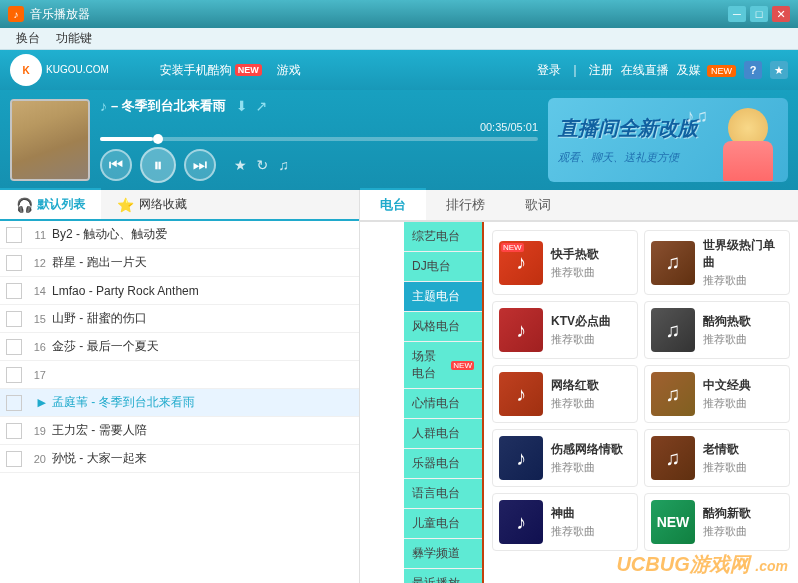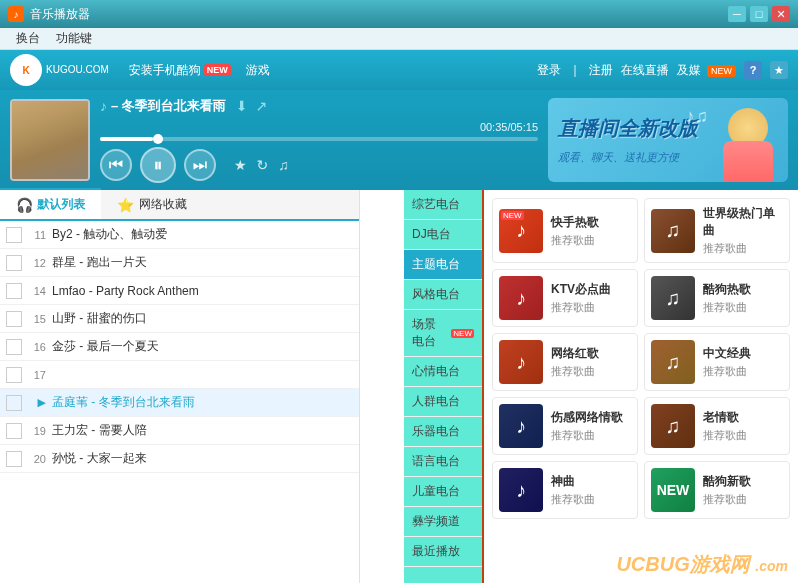--- a/index.html
+++ b/index.html
@@ -37,21 +37,21 @@
     .top-nav {
       background: linear-gradient(to bottom, #20b0d0, #1898b8);
       height: 40px;
       display: flex;
       align-items: center;
       padding: 0 10px;
     }
     .logo-area { display: flex; align-items: center; margin-right: 20px; }
     .logo-circle { width: 32px; height: 32px; background: white; border-radius: 50%; display: flex; align-items: center; justify-content: center; color: #ff6600; font-size: 10px; font-weight: bold; }
     .logo-text { margin-left: 4px; color: white; font-size: 10px; line-height: 1.2; }
-    .nav-links { display: flex; gap: 15px; flex: 1; }
+    .nav-links { display: flex; gap: 15px; flex: 1; margin-left: 31px; }
     .nav-link { color: white; font-size: 12px; cursor: pointer; position: relative; display: flex; align-items: center; gap: 3px; }
     .new-badge { background: #ff4444; color: white; font-size: 9px; padding: 1px 3px; border-radius: 3px; font-weight: bold; }
     .nav-right { display: flex; align-items: center; gap: 8px; color: white; font-size: 12px; }
     .nav-right-link { color: white; cursor: pointer; }
     .online-badge { background: #ff6600; color: white; font-size: 9px; padding: 1px 4px; border-radius: 3px; margin-left: 3px; }
     .help-btn { width: 18px; height: 18px; background: #4488cc; border-radius: 3px; color: white; display: flex; align-items: center; justify-content: center; font-size: 11px; font-weight: bold; cursor: pointer; }
     .skin-btn { width: 18px; height: 18px; background: #44aacc; border-radius: 3px; color: white; display: flex; align-items: center; justify-content: center; font-size: 11px; cursor: pointer; }
 
     
     .player-area {
@@ -177,21 +177,21 @@
   <div class="player-controls">
     <div class="song-title-area">
       <span class="song-icon">♪</span>
       <span class="song-title">– <span>冬季到台北来看雨</span></span>
       <div class="song-actions">
         <span class="song-action-btn">⬇</span>
         <span class="song-action-btn">↗</span>
       </div>
     </div>
     <div class="time-display">
-      <span>00:35</span>/<span>05:15</span>
+      <span>00:35</span>/<span>05:01</span>
     </div>
     <div class="progress-area">
       <div class="progress-bar-bg">
         <div class="progress-fill"></div>
         <div class="progress-dot"></div>
       </div>
     </div>
     <div class="controls-row">
       <div class="ctrl-btn">⏮</div>
       <div class="ctrl-btn play">⏸</div>
@@ -328,20 +328,25 @@
         <div class="item-actions">
           <span class="item-action">★</span>
           <span class="item-action">◁</span>
           <span class="item-action">✕</span>
         </div>
       </div>
     </div>
   </div>
 
   <div class="right-panel">
+    <div class="right-tabs">
+      <div class="right-tab active">电台</div>
+      <div class="right-tab">排行榜</div>
+      <div class="right-tab">歌词</div>
+    </div>
     <div class="radio-content">
 
       <div class="radio-sidebar">
         <div class="radio-sidebar-item">
           <span>综艺电台</span>
         </div>
         <div class="radio-sidebar-item">
           <span>DJ电台</span>
         </div>
         <div class="radio-sidebar-item active">

